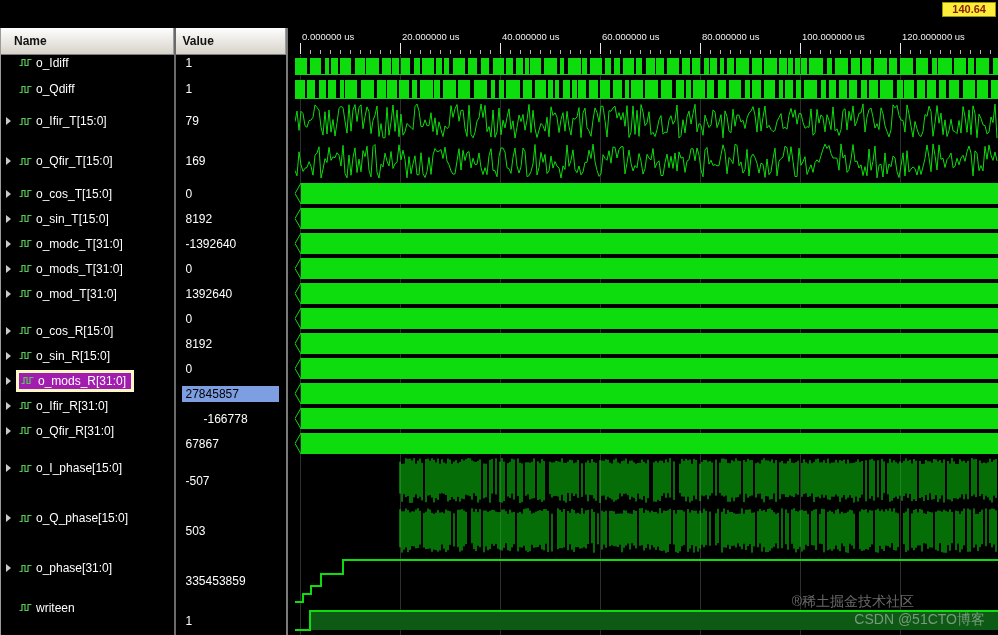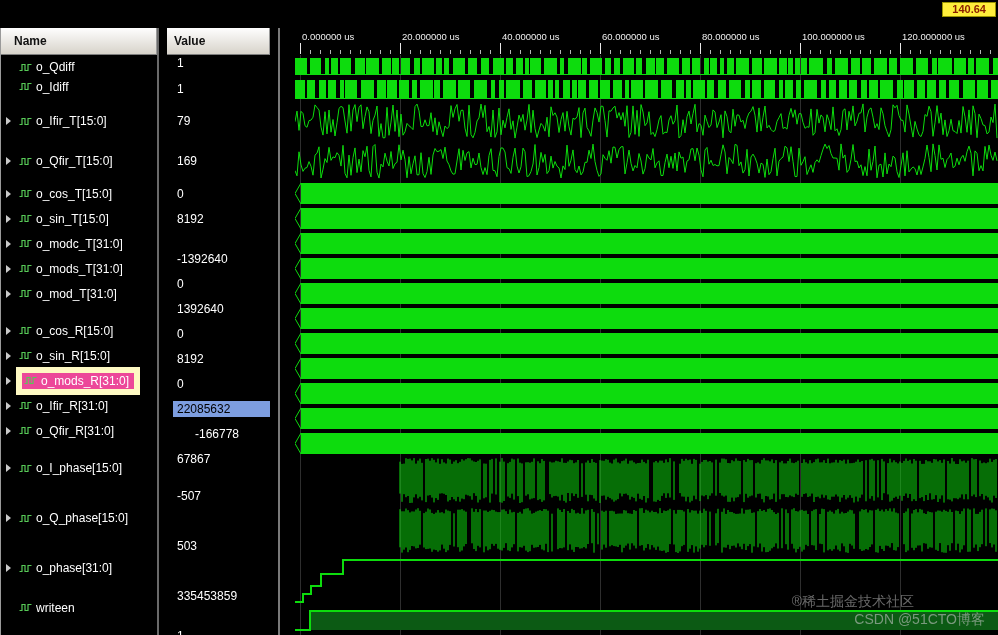--- a/index.html
+++ b/index.html
@@ -1,33 +1,33 @@
 <!DOCTYPE html>
 <html><head>
 <meta charset="utf-8">
 <style>
   *{margin:0;padding:0;box-sizing:border-box;}
   html,body{width:998px;height:635px;background:#000;overflow:hidden;
     font-family:"Liberation Sans",sans-serif;}
   .topbar{height:28px;background:#000;position:relative;}
   .badge{position:absolute;top:2px;right:2px;background:#ffee3c;border:1px solid #9a9400;
     color:#8a1e00;font-size:11px;font-weight:bold;padding:0 9px;height:15px;line-height:13px;}
-  .main{display:flex;height:607px;border-left:1px solid #9a9a9a;gap:8px;}
+  .main{display:flex;height:607px;border-left:1px solid #9a9a9a;}
   .name-panel{width:180px;display:flex;flex-direction:column;background:#000;border-right:2px solid #6a6a6a;}
   .value-panel{width:114px;display:flex;flex-direction:column;background:#000;}
   .panel-header{height:27px;background:linear-gradient(#fefefe,#d7d3ca);border-bottom:1px solid #7d7d7d;
     border-right:1px solid #9a9a9a;color:#111;font-size:12px;font-weight:bold;
     display:flex;align-items:center;padding-left:13px;}
   .value-panel .panel-header{padding-left:7px;}
   .rows{flex:1;overflow:hidden;}
   .sig-row{display:flex;align-items:center;color:#fff;font-size:12px;white-space:nowrap;}
   .arrow{width:15px;display:flex;justify-content:center;flex:none;}
   .tri{width:0;height:0;border-left:5px solid #c9c9c9;border-top:4px solid transparent;border-bottom:4px solid transparent;}
   .namebox{display:flex;align-items:center;gap:4px;padding:1px 5px 1px 2px;border:1px solid transparent;}
-  .sel .namebox{border:6px solid #fef9c3;background:#ec4899;}
+  .sel .namebox{border:3px solid #fef9c3;background:#a21caf;}
   .icon{display:flex;flex:none;}
   .val-row{display:flex;align-items:center;color:#fff;font-size:12px;padding-left:6px;white-space:nowrap;}
   .val{padding:1px 4px;}
   .sel-val{background:#7d9ee0;color:#000;min-width:97px;}
   .splitter{width:9px;background:#000;border-left:2px solid #7a7a7a;flex:none;}
   .wave-panel{width:703px;position:relative;background:#000;flex:none;}
   .wave-panel svg{display:block;}
   .watermark1{position:absolute;right:84px;bottom:24px;color:rgba(190,190,190,.55);font-size:14px;pointer-events:none;margin-left:40px;}
   .watermark2{position:absolute;right:13px;bottom:6px;color:rgba(195,195,195,.6);font-size:14px;pointer-events:none;}
 </style>
@@ -37,40 +37,40 @@
 <div class="topbar">
   <div class="badge">140.64</div>
 </div>
 
 <div class="main">
   <div class="name-panel">
     <div class="panel-header">
       <span>Name</span>
     </div>
     <div class="rows" id="name-rows">
+        <div class="sig-row" style="height: 29px; margin-top: -7px;">
+          <span class="arrow"></span>
+          <span class="namebox">
+            <span class="icon">
+              <svg width="13" height="9" viewBox="0 0 13 9">
+                <polyline points="0.5,7.5 3,7.5 3,1.5 6,1.5 6,7.5 9,7.5 9,1.5 12.5,1.5" fill="none" stroke="#57c957" stroke-width="1.2"></polyline>
+              </svg>
+            </span>
+            <span>o_Idiff</span>
+          </span>
+        </div>
         <div class="sig-row" style="height: 24px;">
           <span class="arrow"></span>
           <span class="namebox">
             <span class="icon">
               <svg width="13" height="9" viewBox="0 0 13 9">
                 <polyline points="0.5,7.5 3,7.5 3,1.5 6,1.5 6,7.5 9,7.5 9,1.5 12.5,1.5" fill="none" stroke="#57c957" stroke-width="1.2"></polyline>
               </svg>
             </span>
             <span>o_Qdiff</span>
-          </span>
-        </div>
-        <div class="sig-row" style="height: 29px; margin-top: -7px;">
-          <span class="arrow"></span>
-          <span class="namebox">
-            <span class="icon">
-              <svg width="13" height="9" viewBox="0 0 13 9">
-                <polyline points="0.5,7.5 3,7.5 3,1.5 6,1.5 6,7.5 9,7.5 9,1.5 12.5,1.5" fill="none" stroke="#57c957" stroke-width="1.2"></polyline>
-              </svg>
-            </span>
-            <span>o_Idiff</span>
           </span>
         </div>
         <div class="sig-row" style="height: 40px;">
           <span class="arrow">
             <span class="tri"></span>
           </span>
           <span class="namebox">
             <span class="icon">
               <svg width="13" height="9" viewBox="0 0 13 9">
                 <polyline points="0.5,7.5 3,7.5 3,1.5 6,1.5 6,7.5 9,7.5 9,1.5 12.5,1.5" fill="none" stroke="#57c957" stroke-width="1.2"></polyline>
@@ -291,40 +291,40 @@
         </div>
         <div class="val-row" style="height: 40px;">
           <span class="val">169</span>
         </div>
         <div class="val-row" style="height: 25px;">
           <span class="val">0</span>
         </div>
         <div class="val-row" style="height: 25px;">
           <span class="val">8192</span>
         </div>
-        <div class="val-row" style="height: 25px; margin-top: 15px;">
+        <div class="val-row" style="height: 25px;">
           <span class="val">-1392640</span>
         </div>
         <div class="val-row" style="height: 25px;">
           <span class="val">0</span>
         </div>
         <div class="val-row" style="height: 25px;">
           <span class="val">1392640</span>
         </div>
         <div class="val-row" style="height: 25px;">
           <span class="val">0</span>
         </div>
         <div class="val-row" style="height: 25px;">
           <span class="val">8192</span>
         </div>
         <div class="val-row" style="height: 25px;">
           <span class="val">0</span>
         </div>
         <div class="val-row" style="height: 25px;">
-          <span class="val sel-val">22085632</span>
+          <span class="val sel-val">27845857</span>
         </div>
         <div class="val-row" style="height: 25px; padding-left: 24px;">
           <span class="val">-166778</span>
         </div>
         <div class="val-row" style="height: 25px;">
           <span class="val">67867</span>
         </div>
         <div class="val-row" style="height: 50px;">
           <span class="val">-507</span>
         </div>

